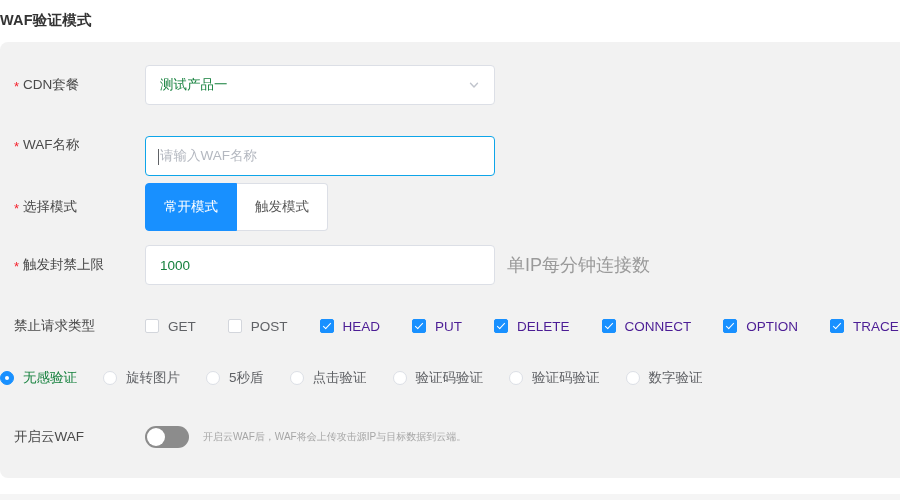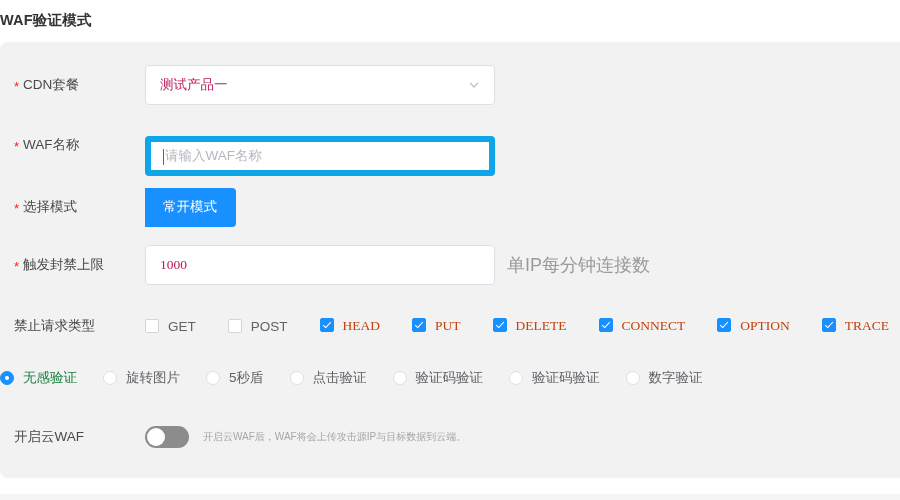--- a/index.html
+++ b/index.html
@@ -65,25 +65,25 @@
     border: 1px solid #dcdfe6;
     border-radius: 4px;
     display: flex;
     align-items: center;
     padding: 0 14px;
     font-size: 13.5px;
     color: #606266;
     position: relative;
   }
   .field.focused {
-    border: 6px solid #0ea5e9;
+    border: 1px solid #0ea5e9;
     box-shadow: none;
     margin-top: 21px;
   }
-  .field .value { color: #be185d; font-family: Liberation Serif, serif; }
+  .field .value { color: #15803d; }
   .field .placeholder { color: #b4b8c0; position: relative; }
   .caret {
     display: inline-block;
     width: 1px; height: 16px;
     background: #606266;
     position: absolute;
     left: -2px; top: 2px;
   }
   .chevron {
     position: absolute;
@@ -95,21 +95,21 @@
   .hint-text {
     margin-left: 12px;
     font-size: 18px;
     color: #9a9a9a;
     white-space: nowrap;
   }
 
   
   .segmented { display: flex; }
   .seg-btn {
-    height: 39px;
+    height: 48px;
     padding: 16px 18px;
     display: flex;
     align-items: center;
     justify-content: center;
     font-size: 13.5px;
     border: 1px solid #dcdfe6;
     background: #ffffff;
     color: #5a5a5a;
     cursor: pointer;
     white-space: nowrap;
@@ -149,21 +149,21 @@
     position: absolute;
     left: 4px; top: 1px;
     width: 4px; height: 8px;
     border: solid #fff;
     border-width: 0 1.6px 1.6px 0;
     transform: rotate(43deg);
     display: none;
   }
   .check-item.checked .check-box .tick { display: block; }
   .check-label { font-size: 13.5px; color: #606266; }
-  .check-item.checked .check-label { color: #c2410c; font-family: Liberation Serif, serif; }
+  .check-item.checked .check-label { color: #4c1d95; }
 
   
   .radios { display: flex; align-items: center; }
   .radio-item {
     display: flex;
     align-items: center;
     margin-right: 26px;
     cursor: pointer;
     white-space: nowrap;
   }
@@ -256,20 +256,21 @@
         <span class="placeholder" title="请输入WAF名称">请输入WAF名称<span class="caret"></span></span>
       </div>
     </div>
 
     <div class="form-row" style="top:148px;height:34px;">
       <div class="row-label">
         <span class="req">*</span><span>选择模式</span>
       </div>
       <div class="segmented">
         <div class="seg-btn active">常开模式</div>
+        <div class="seg-btn">触发模式</div>
       </div>
     </div>
 
     <div class="form-row" style="top:203px;height:40px;">
       <div class="row-label">
         <span class="req">*</span><span>触发封禁上限</span>
       </div>
       <div class="field">
         <span class="value">1000</span>
       </div>

